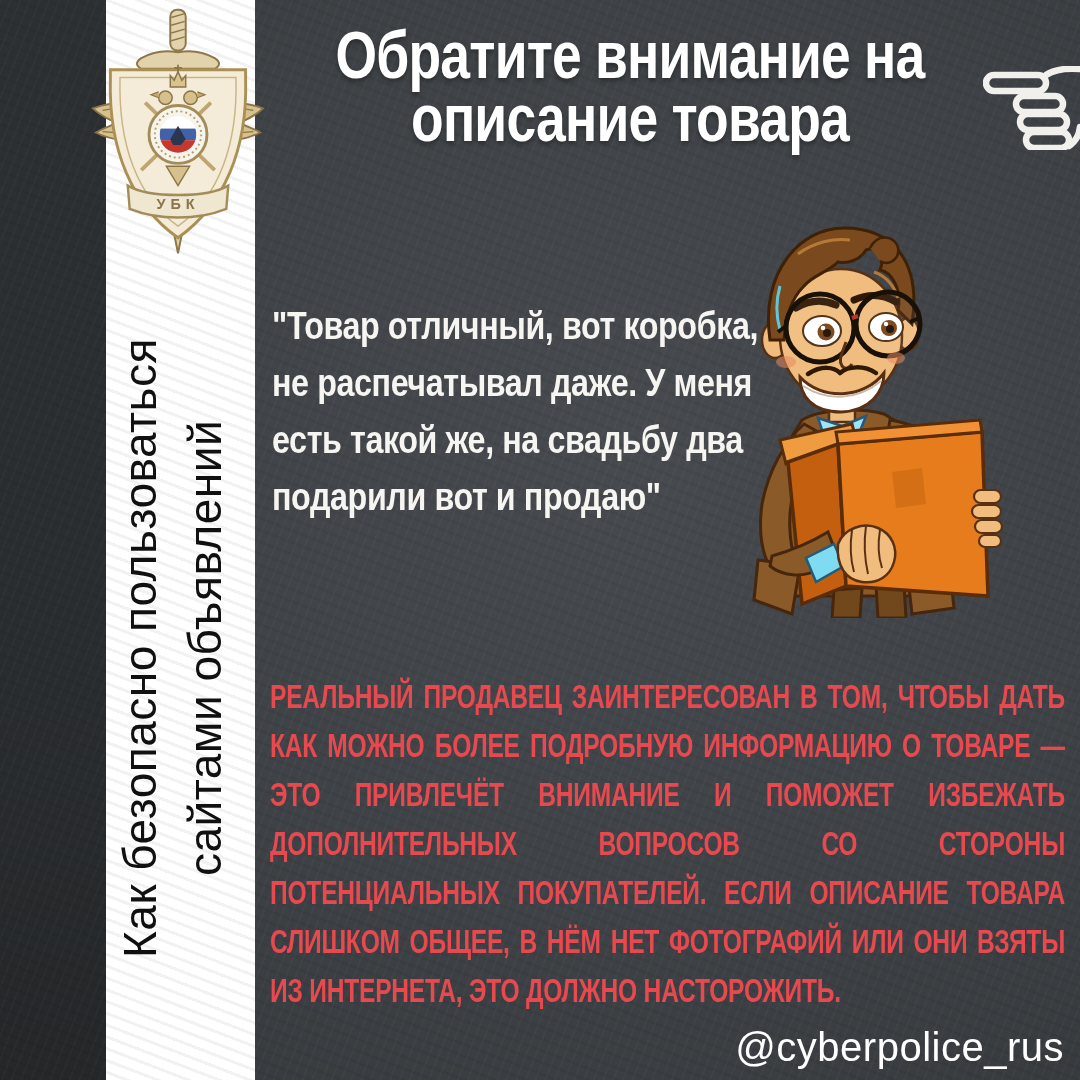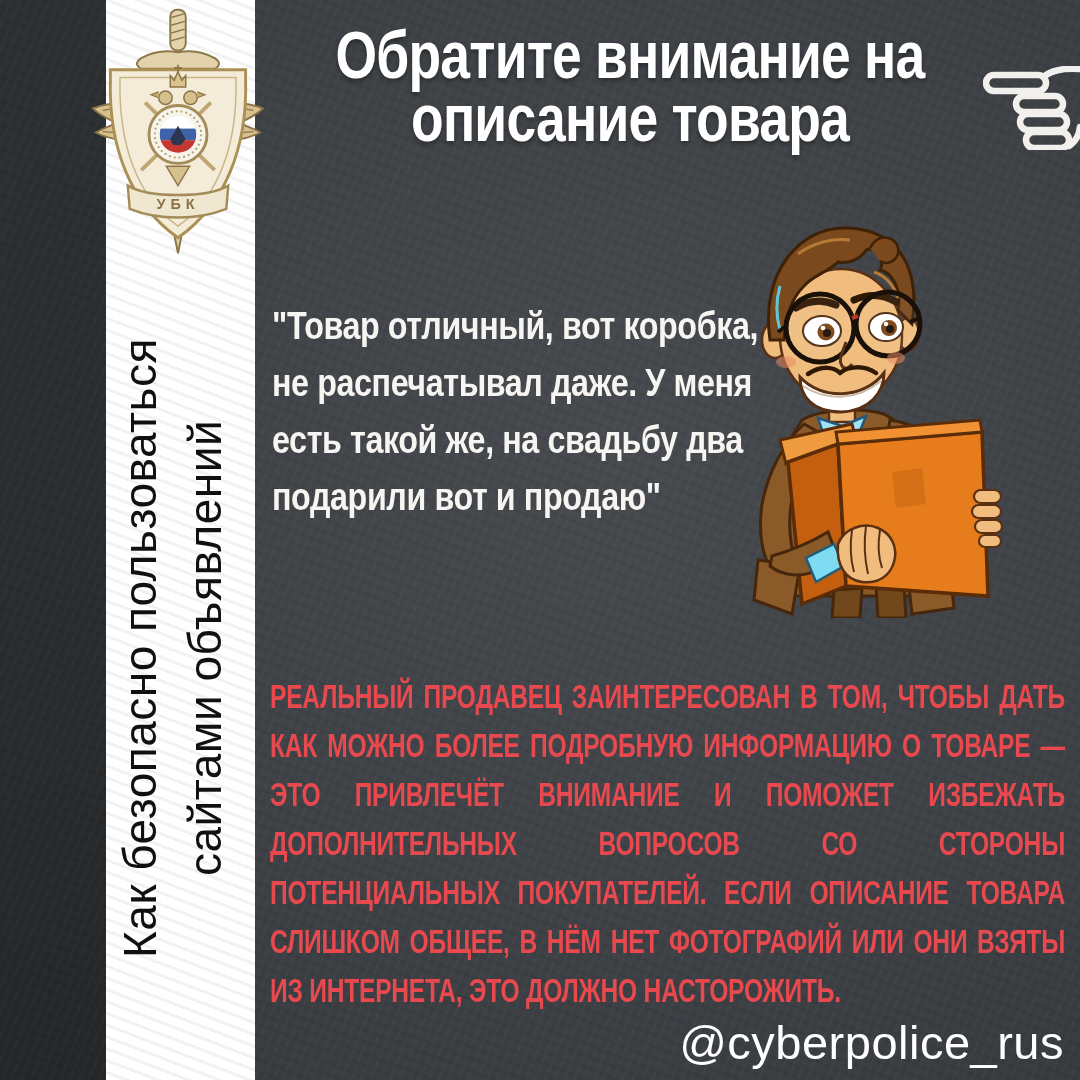--- a/index.html
+++ b/index.html
@@ -44,21 +44,21 @@
   }
   .cartoon{position:absolute;left:742px;top:214px;width:300px;height:404px;}
   .warning{
     position:absolute;left:270px;top:672px;width:1100px;
     color:#e8494f;font-weight:bold;font-size:34px;line-height:49px;
     text-align:justify;letter-spacing:-0.3px;
     transform:scaleX(0.7227);transform-origin:0 0;
   }
   .handle{
     position:absolute;right:16px;bottom:10px;
-    color:#ffffff;font-size:47px;letter-spacing:0.5px;margin-left:40px;
+    color:#ffffff;font-size:40px;letter-spacing:0.5px;margin-left:40px;
   }
 </style>
 </head>
 <body>
 
 <div class="poster">
   <div class="left-dark"></div>
   <div class="stripe"></div>
   <div class="texture"></div>
 

